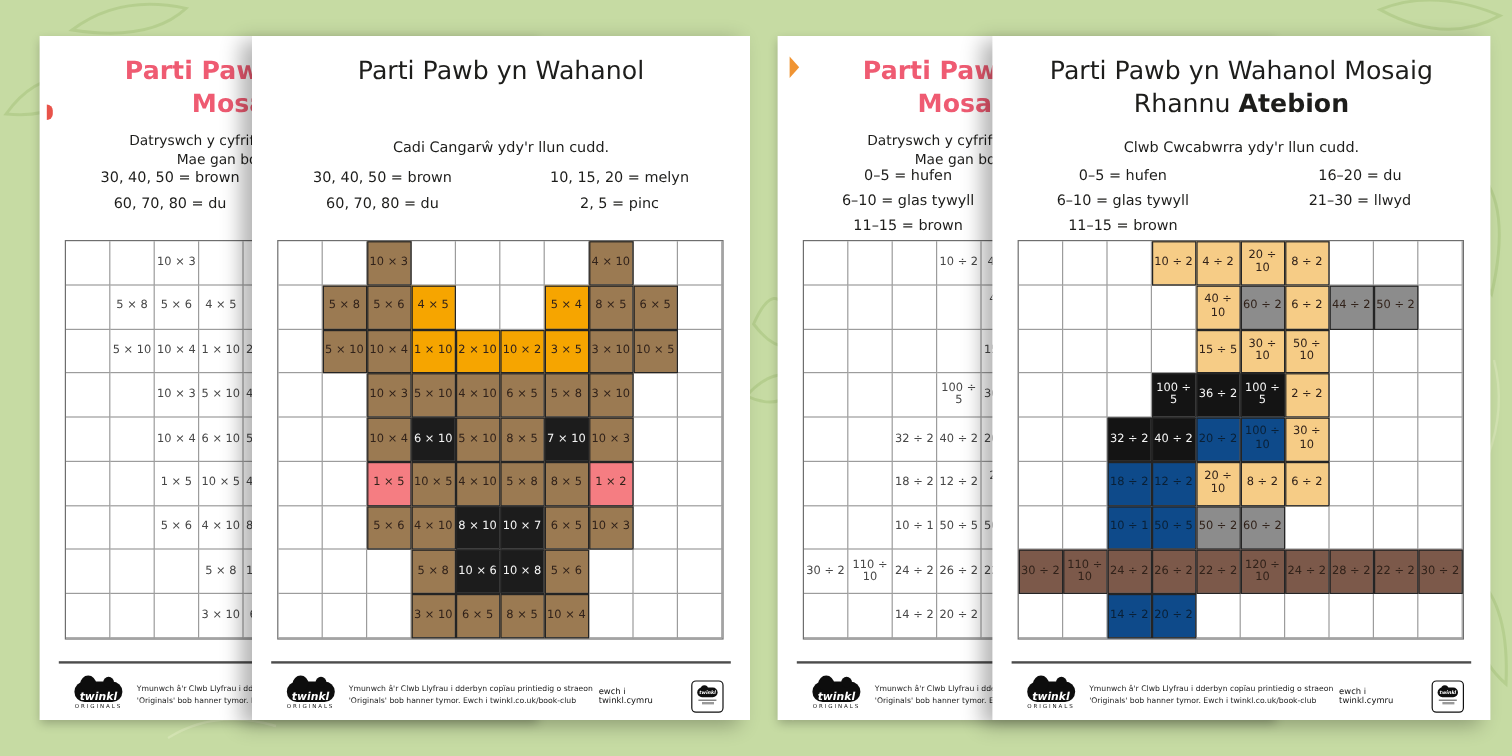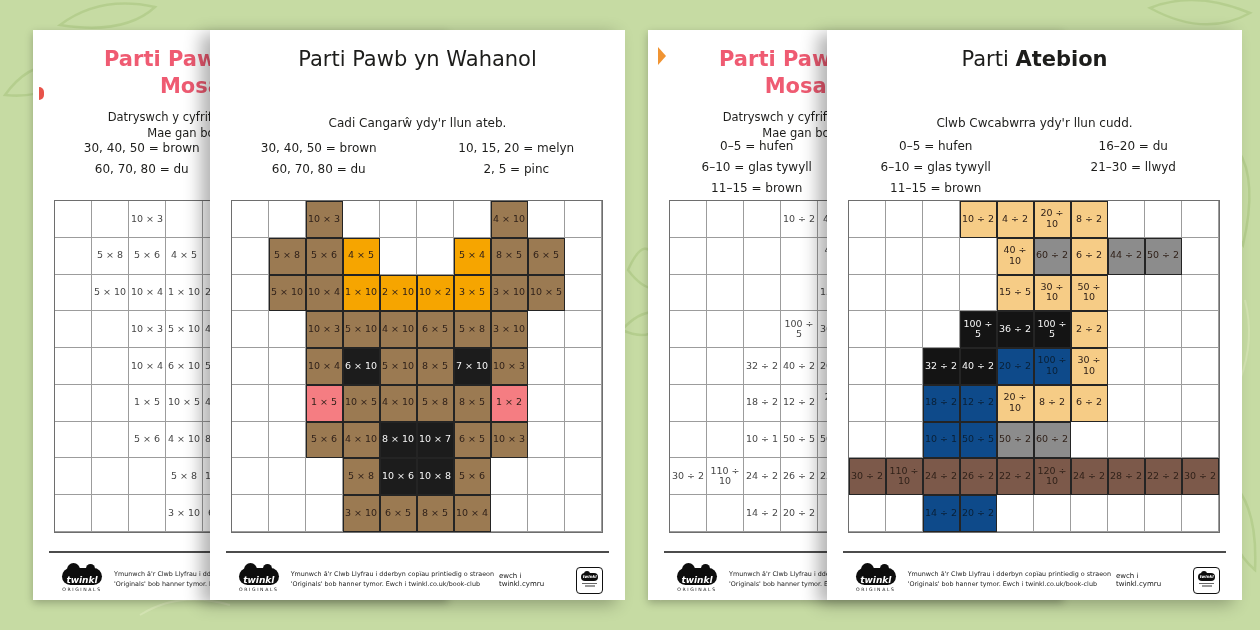--- a/index.html
+++ b/index.html
@@ -196,21 +196,21 @@
       <div class="logo-sub">ORIGINALS</div>
     </div>
     <div class="foot-text">Ymunwch â'r Clwb Llyfrau i dderbyn copïau printiedig o straeon 'Originals' bob hanner tymor. Ewch i twinkl.co.uk/book-club</div>
   </div>
 </div>
 
 <div class="page" id="front-left">
   <div class="title">
     <div>Parti Pawb yn Wahanol</div>
   </div>
-  <div class="subtitle">Cadi Cangarŵ ydy'r llun ateb.</div>
+  <div class="subtitle">Cadi Cangarŵ ydy'r llun cudd.</div>
   <div class="key">
     <div class="col">
       <div>30, 40, 50 = brown</div>
       <div>60, 70, 80 = du</div>
     </div>
     <div class="col">
       <div>10, 15, 20 = melyn</div>
       <div>2, 5 = pinc</div>
     </div>
   </div>
@@ -442,21 +442,22 @@
     <div class="logo">
       <div class="logo-cloud"><span class="logo-word">twinkl</span></div>
       <div class="logo-sub">ORIGINALS</div>
     </div>
     <div class="foot-text">Ymunwch â'r Clwb Llyfrau i dderbyn copïau printiedig o straeon 'Originals' bob hanner tymor. Ewch i twinkl.co.uk/book-club</div>
   </div>
 </div>
 
 <div class="page" id="front-right">
   <div class="title">
-    <div><span>Parti </span><b>Atebion</b></div>
+    <div>Parti Pawb yn Wahanol Mosaig</div>
+    <div><span>Rhannu </span><b>Atebion</b></div>
   </div>
   <div class="subtitle">Clwb Cwcabwrra ydy'r llun cudd.</div>
   <div class="key" style="top:106px">
     <div class="col" style="line-height:20px">
       <div>0–5 = hufen</div>
       <div>6–10 = glas tywyll</div>
       <div>11–15 = brown</div>
     </div>
     <div class="col" style="line-height:20px">
       <div>16–20 = du</div>

